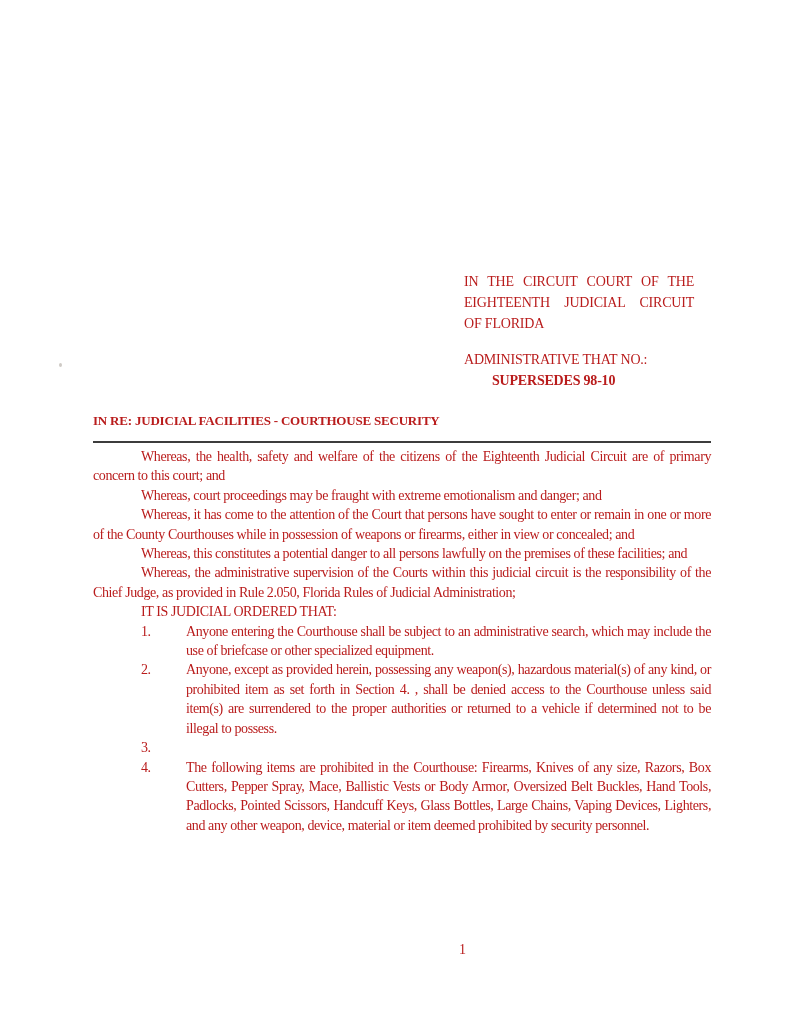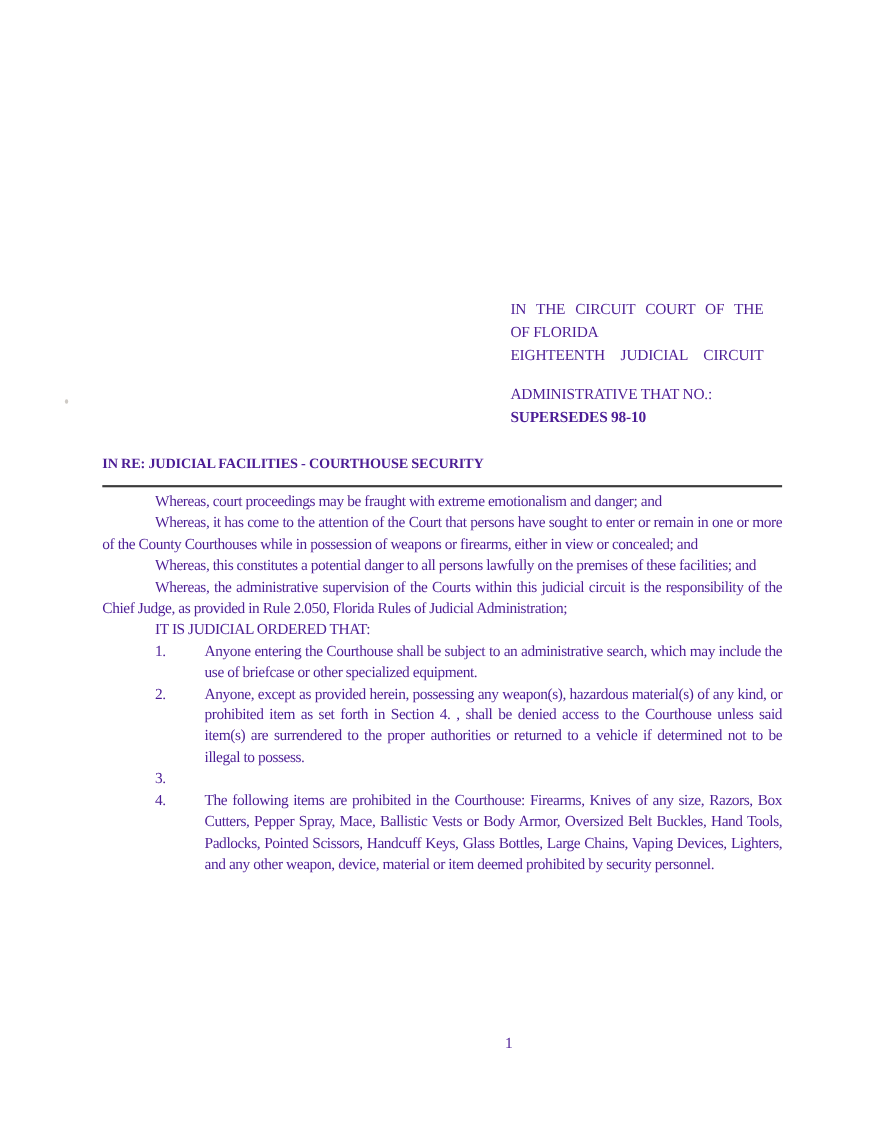--- a/index.html
+++ b/index.html
@@ -3,39 +3,39 @@
 <meta charset="utf-8">
 <style>
   * { margin: 0; padding: 0; box-sizing: border-box; }
   html, body { background: #ffffff; }
   .page {
     position: relative;
     width: 793px;
     height: 1024px;
     background: #ffffff;
     font-family: "Liberation Serif", serif;
-    color: #4c1d95;
+    color: #b91c1c;
     overflow: hidden;
     padding-left: 48px;
   }
   
   .court-block {
     position: absolute;
     left: 464px;
     top: 271px;
     width: 230px;
     font-size: 14px;
     line-height: 21px;
     letter-spacing: -0.2px;
   }
   .court-line { text-align: justify; text-align-last: justify; }
   .court-line.last { text-align: left; text-align-last: left; }
   .order-label { margin-top: 15px; }
   .order-number { font-weight: bold; text-decoration: underline; }
-  .supersedes { font-weight: bold; }
+  .supersedes { font-weight: bold; margin-left: 28px; }
   
   .content {
     position: absolute;
     left: 93px;
     top: 411px;
     width: 618px;
   }
   .doc-title {
     font-size: 13px;
     font-weight: bold;
@@ -79,31 +79,32 @@
 </style>
 </head>
 <body>
 
 <div class="page">
 
   <span class="scan-speck"></span>
 
   <div class="court-block">
     <div class="court-line">IN THE CIRCUIT COURT OF THE</div>
+    <div class="court-line">EIGHTEENTH JUDICIAL CIRCUIT</div>
     <div class="court-line last">OF FLORIDA</div>
-    <div class="court-line">EIGHTEENTH JUDICIAL CIRCUIT</div>
     <div class="order-label">ADMINISTRATIVE THAT NO.:</div>
     <div class="supersedes">SUPERSEDES 98-10</div>
   </div>
 
   <div class="content">
     <div class="doc-title">IN RE: JUDICIAL FACILITIES - COURTHOUSE SECURITY</div>
     <div class="rule"></div>
 
     <div class="body-text">
+      <div class="para">Whereas, the health, safety and welfare of the citizens of the Eighteenth Judicial Circuit are of primary concern to this court; and</div>
       <div class="para">Whereas, court proceedings may be fraught with extreme emotionalism and danger; and</div>
       <div class="para">Whereas, it has come to the attention of the Court that persons have sought to enter or remain in one or more of the County Courthouses while in possession of weapons or firearms, either in view or concealed; and</div>
       <div class="para block-indent">Whereas, this constitutes a potential danger to all persons lawfully on the premises of these facilities; and</div>
       <div class="para">Whereas, the administrative supervision of the Courts within this judicial circuit is the responsibility of the Chief Judge, as provided in Rule 2.050, Florida Rules of Judicial Administration;</div>
       <div class="ordered-intro">IT IS JUDICIAL ORDERED THAT:</div>
 
       <div class="list-item">
         <div class="item-num">1.</div>
         <div class="item-text">Anyone entering the Courthouse shall be subject to an administrative search, which may include the use of briefcase or other specialized equipment.</div>
       </div>

